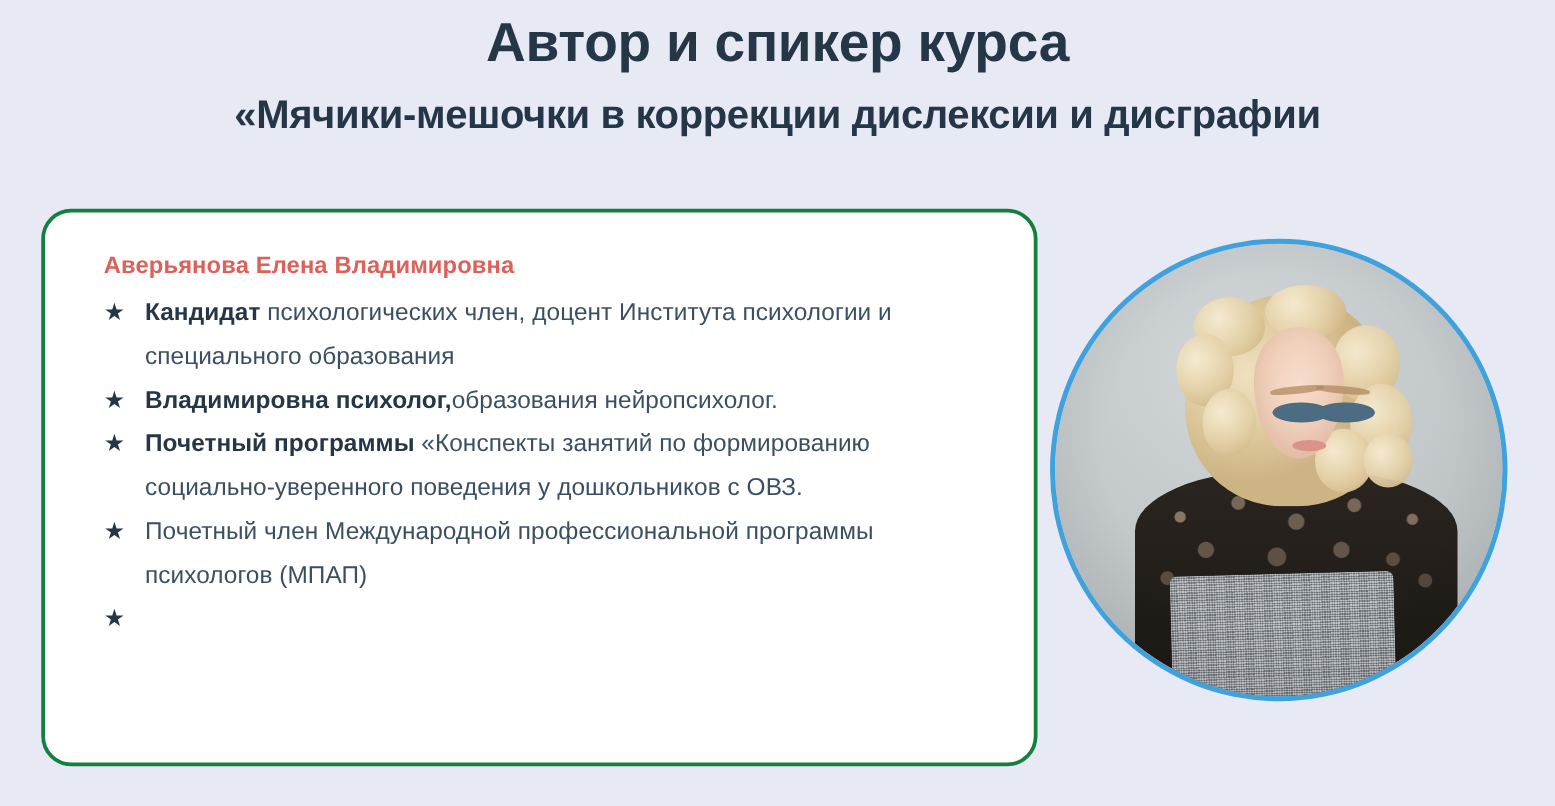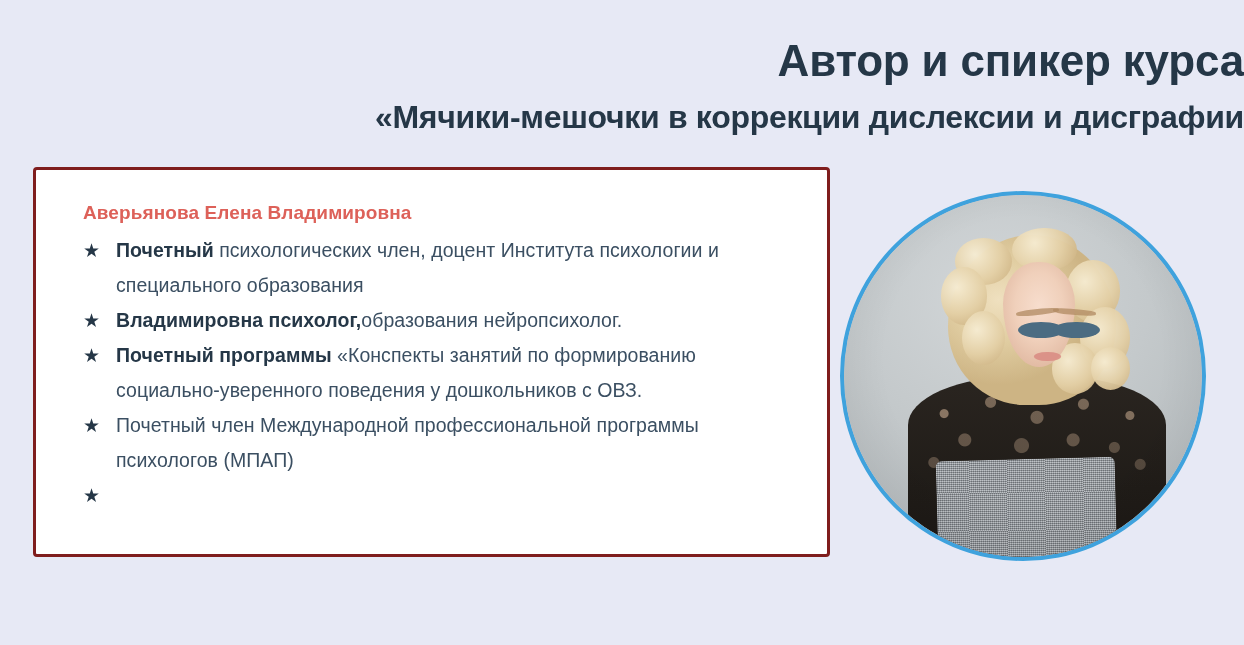--- a/index.html
+++ b/index.html
@@ -23,22 +23,22 @@
     height: 645px;
     background: #e7e9f5;
   }
 
   
   .header {
     position: absolute;
     top: 0;
     left: 0;
     width: 1244px;
-    padding-top: 36px;
-    text-align: right;
+    padding-top: 10px;
+    text-align: center;
   }
   .title {
     margin: 0;
     font-size: 44px;
     line-height: 1.12;
     font-weight: bold;
     color: #253747;
     letter-spacing: -0.2px;
   }
   .subtitle {
@@ -50,24 +50,24 @@
     letter-spacing: -0.3px;
     white-space: nowrap;
   }
 
   
   .card {
     position: absolute;
     left: 33px;
     top: 167px;
     width: 797px;
-    height: 390px;
+    height: 446px;
     background: #ffffff;
-    border: 3px solid #7f1d1d;
-    border-radius: 4px;
+    border: 3px solid #15803d;
+    border-radius: 24px;
   }
   .card-inner {
     padding: 32px 30px 0 47px;
   }
   .speaker-name {
     margin: 0 0 9px 0;
     font-size: 19px;
     font-weight: bold;
     color: #dd6159;
     letter-spacing: 0.1px;
@@ -266,21 +266,21 @@
   </div>
 
   <div class="card">
     <div class="card-inner">
       <div class="speaker-name">Аверьянова Елена Владимировна</div>
 
       <ul class="cred-list">
 
         <li class="cred-item">
           <span class="star-icon">★</span>
-          <b>Почетный</b><span> психологических член, доцент Института психологии и специального образования</span>
+          <b>Кандидат</b><span> психологических член, доцент Института психологии и специального образования</span>
         </li>
 
         <li class="cred-item">
           <span class="star-icon">★</span>
           <b>Владимировна психолог,</b><span>образования нейропсихолог.</span>
         </li>
 
         <li class="cred-item">
           <span class="star-icon">★</span>
           <b>Почетный программы</b><span> «Конспекты занятий по формированию социально-уверенного поведения у дошкольников с ОВЗ.</span>

